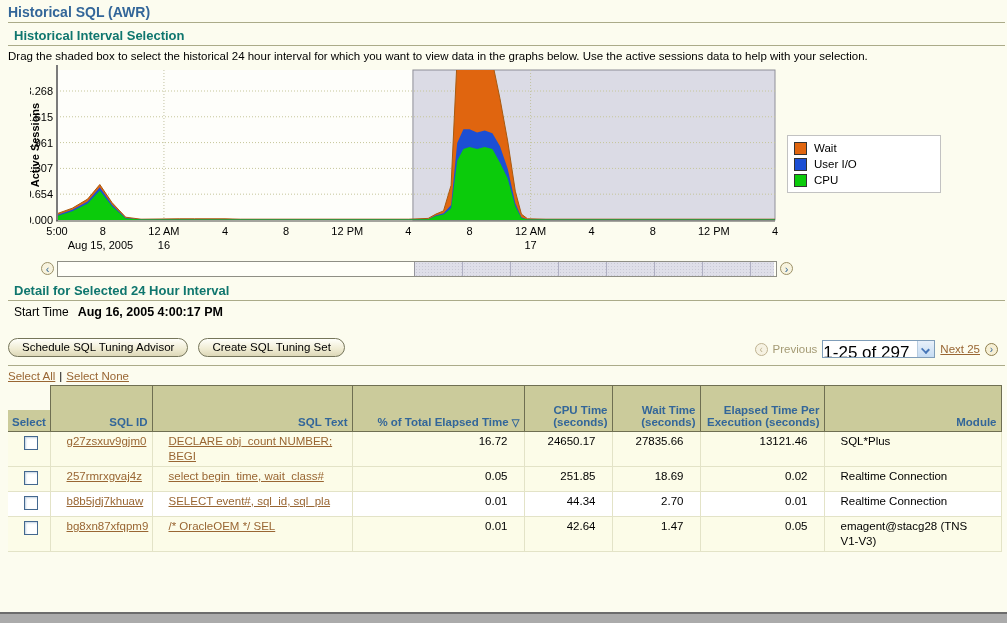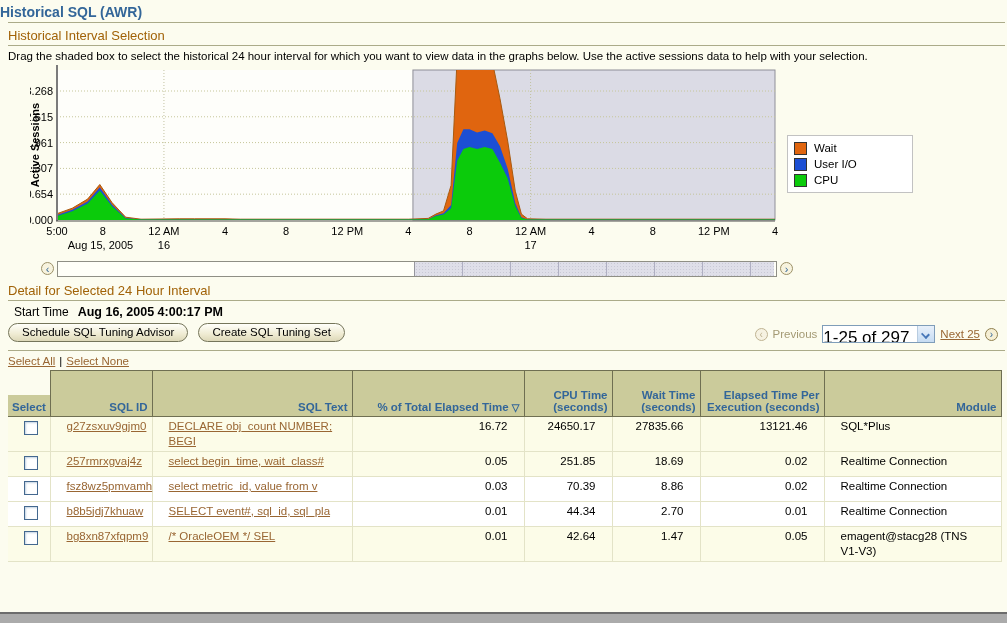--- a/index.html
+++ b/index.html
@@ -1,30 +1,30 @@
 <!DOCTYPE html>
 <html><head>
 <meta charset="utf-8">
 <style>
   html,body{margin:0;padding:0;}
   body{
     width:1007px;height:623px;position:relative;overflow:hidden;
     background:#FCFCEF;color:#000;
     font-family:"Liberation Sans",sans-serif;font-size:11.5px;
   }
-  .page-title{font-size:14px;font-weight:bold;color:#336699;margin:4px 0 0 0;}
-  .section-title{font-size:13px;font-weight:normal;color:#a16207;margin:5px 0 0 8px;}
+  .page-title{font-size:14px;font-weight:bold;color:#336699;margin:4px 0 0 8px;}
+  .section-title{font-size:13px;font-weight:bold;color:#0f766e;margin:5px 0 0 14px;}
   .rule{height:1px;background:#ABAB89;margin:2px 2px 0 8px;}
   .instruction{margin:4px 0 0 8px;}
 
   
   .chart-wrap{position:relative;height:194px;margin-top:1px;}
   #chart-svg{position:absolute;left:30px;top:0;}
   #chart-svg text{font-family:"Liberation Sans",sans-serif;font-size:11px;fill:#000;}
-  .legend{position:absolute;left:787px;top:72px;width:126px;background:#FFFFFF;
+  .legend{position:absolute;left:787px;top:72px;width:154px;background:#FFFFFF;
           border:1px solid #C2C2C2;padding:4px 6px;box-sizing:border-box;}
   .legend-item{display:flex;align-items:center;height:16px;}
   .legend-swatch{width:11px;height:11px;border:1px solid #333;margin-right:7px;flex:none;}
 
   
   .slider-row{position:relative;height:18px;margin-top:3px;}
   .slider-arrow{position:absolute;top:2px;width:13px;height:13px;border-radius:50%;
     border:1px solid #9C9168;background:#F7F3DE;color:#336699;font-size:11px;line-height:12px;
     text-align:center;box-sizing:border-box;cursor:pointer;}
   .slider-arrow.left{left:41px;}
@@ -35,21 +35,21 @@
     background-color:#DFDFE9;
     background-image:
       repeating-linear-gradient(to right, transparent 0 47px, #AFAFC2 47px 48px),
       radial-gradient(#C9C9D6 0.8px, transparent 0.9px);
     background-size:auto, 3px 3px;
     border-left:1px solid #96969E;box-sizing:border-box;cursor:grab;}
 
   
   .start-time{margin:4px 0 0 14px;font-size:12px;}
   .start-time b{font-size:12.5px;margin-left:9px;}
-  .toolbar-row{position:relative;height:26px;margin-top:3px;}
+  .toolbar-row{position:relative;height:26px;margin-top:18px;}
   .buttons{position:absolute;left:8px;top:1px;display:flex;gap:10px;}
   .ebutton{border:1px solid #75755A;border-radius:10px;padding:2px 13px 3px;
     background:linear-gradient(#FFFFFA,#EFEBD2 60%,#DDD8B8);font-size:11.5px;
     font-family:"Liberation Sans",sans-serif;color:#000;cursor:pointer;}
   .pagination{position:absolute;right:9px;top:3px;display:flex;align-items:center;gap:5px;}
   .circle-icon{width:13px;height:13px;border-radius:50%;box-sizing:border-box;
     font-size:10px;line-height:11px;text-align:center;}
   .circle-icon.disabled{border:1px solid #BFB392;color:#BFB392;background:#F6F2E2;}
   .circle-icon.active{border:1px solid #8F7F4E;color:#336699;background:#F6EFD4;cursor:pointer;}
   .prev-label{color:#A49A74;}
@@ -234,30 +234,20 @@
       <td><a class="em-link">257rmrxgvaj4z</a></td>
       <td><a class="em-link">select begin_time, wait_class#</a></td>
       <td class="num">0.05</td>
       <td class="num">251.85</td>
       <td class="num">18.69</td>
       <td class="num">0.02</td>
       <td>Realtime Connection</td>
     </tr>
     <tr class="even">
       <td class="sel-c"><span class="cbx"></span></td>
-      <td><a class="em-link">fsz8wz5pmvamh</a></td>
-      <td><a class="em-link">select metric_id, value from v</a></td>
-      <td class="num">0.03</td>
-      <td class="num">70.39</td>
-      <td class="num">8.86</td>
-      <td class="num">0.02</td>
-      <td>Realtime Connection</td>
-    </tr>
-    <tr class="even">
-      <td class="sel-c"><span class="cbx"></span></td>
       <td><a class="em-link">b8b5jdj7khuaw</a></td>
       <td><a class="em-link">SELECT event#, sql_id, sql_pla</a></td>
       <td class="num">0.01</td>
       <td class="num">44.34</td>
       <td class="num">2.70</td>
       <td class="num">0.01</td>
       <td>Realtime Connection</td>
     </tr>
     <tr class="odd">
       <td class="sel-c"><span class="cbx"></span></td>

